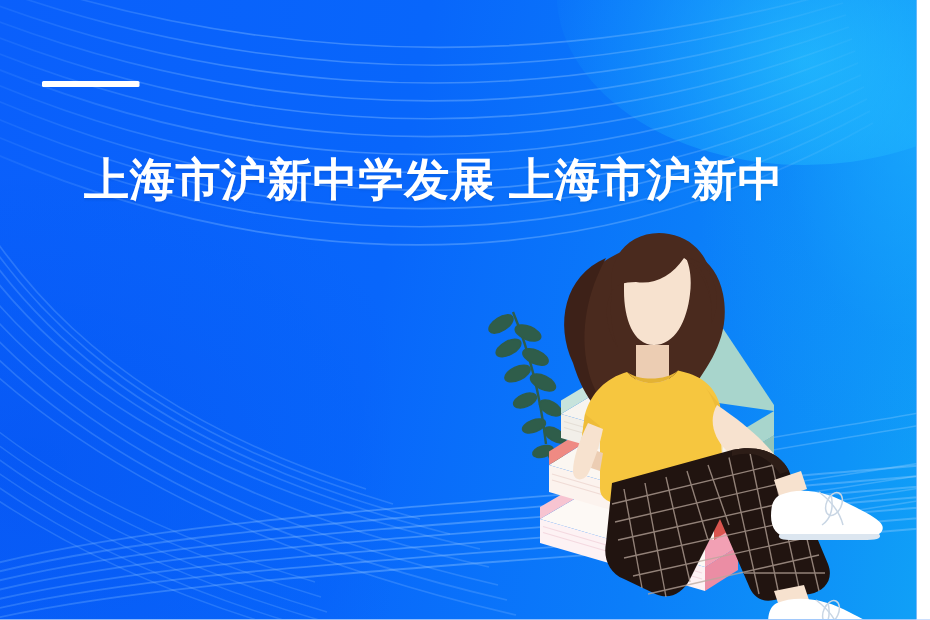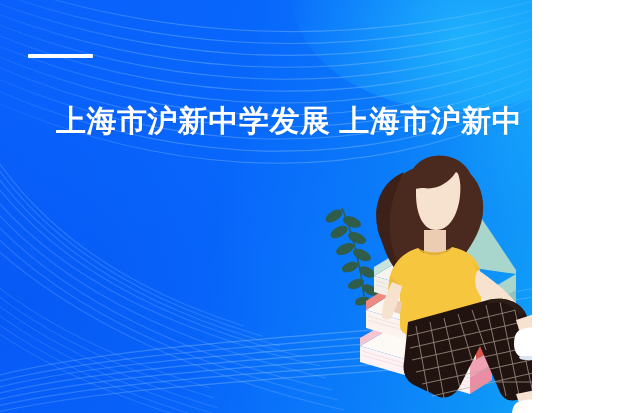--- a/index.html
+++ b/index.html
@@ -2,21 +2,21 @@
 <html><head>
 <meta charset="utf-8">
 <style>
   html, body {
     margin: 0;
     padding: 0;
     background: #ffffff;
   }
   #banner {
     position: relative;
-    width: 532px;
+    width: 611px;
     height: 413px;
     overflow: hidden;
     font-family: "Liberation Sans", "DejaVu Sans", sans-serif;
     background: #3b82f6;
   }
   
   .bg-base {
     position: absolute;
     inset: 0;
     background: linear-gradient(100deg, #0a5ffb 0%, #0866fb 42%, #0b7ef9 72%, #0e93f8 90%, #10a0f7 100%);

